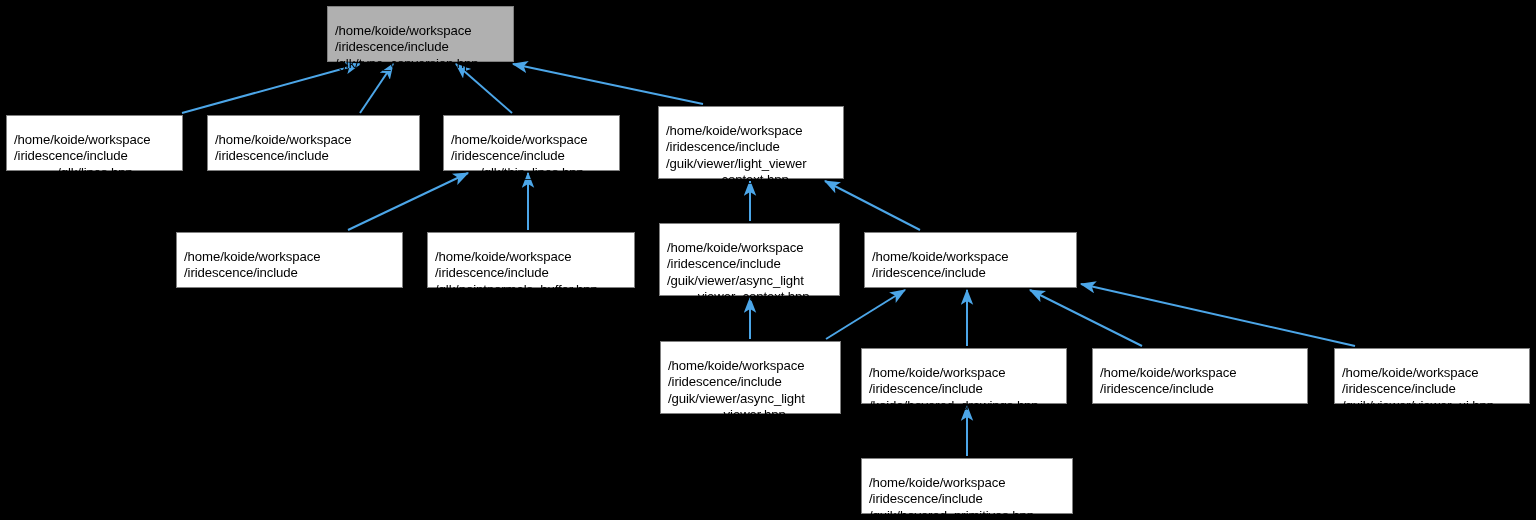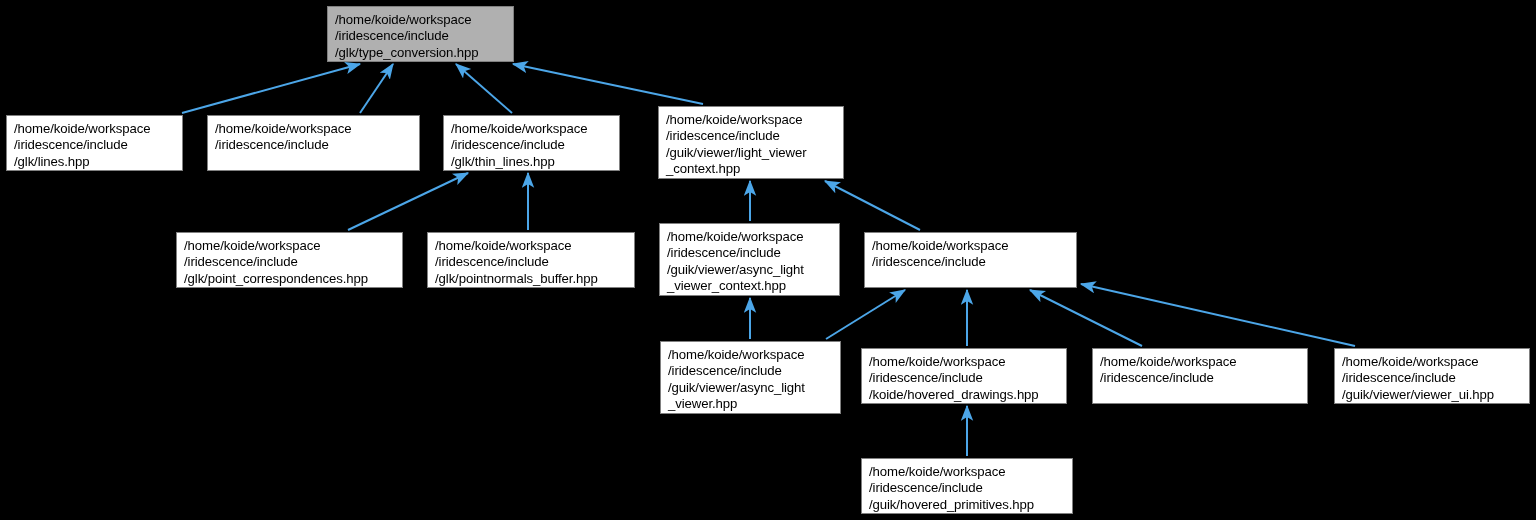--- a/index.html
+++ b/index.html
@@ -24,32 +24,33 @@
     height: 520px;
   }
   .graph-node {
     position: absolute;
     box-sizing: border-box;
     background: #ffffff;
     border: 1px solid #808080;
     color: #000000;
     font-size: 13.2px;
     line-height: 16.4px;
-    padding: 5px 6px 4px 7px;
+    padding: 16px 6px 4px 7px;
     white-space: pre;
     letter-spacing: -0.1px;
   }
   .graph-node.root-node {
     background: #b0b0b0;
     border: 1px solid #707070;
   }
   .node-line {
     display: block;
   }
   .node-line.center {
+    text-align: center;
   }
   .node-line.left {
     text-align: left;
   }
 </style>
 </head>
 <body>
 
 <div id="graph-root" style="background: rgb(0, 0, 0);">
   <svg id="edge-layer" viewBox="0 0 1536 520" width="1536" height="520" xmlns="http://www.w3.org/2000/svg">
@@ -74,21 +75,21 @@
         <line x1="1355" y1="346" x2="1081" y2="284" stroke="#4ca6e8" stroke-width="2" marker-end="url(#arrowhead)"></line>
         <line x1="967" y1="456" x2="967" y2="406" stroke="#4ca6e8" stroke-width="2" marker-end="url(#arrowhead)"></line>
       </g>
   </svg>
   <div id="node-layer">
       <div class="graph-node root-node" style="left: 327px; top: 6px; width: 187px; height: 56px; border-color: rgb(128, 128, 128); color: rgb(0, 0, 0); background: rgb(176, 176, 176);"><span class="node-line left">/home/koide/workspace</span><span class="node-line left">/iridescence/include</span><span class="node-line left">/glk/type_conversion.hpp</span></div>
       <div class="graph-node" style="left: 6px; top: 115px; width: 177px; height: 56px; border-color: rgb(128, 128, 128); color: rgb(0, 0, 0); background: rgb(255, 255, 255);"><span class="node-line left">/home/koide/workspace</span><span class="node-line left">/iridescence/include</span><span class="node-line center">/glk/lines.hpp</span></div>
       <div class="graph-node" style="left: 207px; top: 115px; width: 213px; height: 56px; border-color: rgb(128, 128, 128); color: rgb(0, 0, 0); background: rgb(255, 255, 255);"><span class="node-line left">/home/koide/workspace</span><span class="node-line left">/iridescence/include</span></div>
       <div class="graph-node" style="left: 443px; top: 115px; width: 177px; height: 56px; border-color: rgb(128, 128, 128); color: rgb(0, 0, 0); background: rgb(255, 255, 255);"><span class="node-line left">/home/koide/workspace</span><span class="node-line left">/iridescence/include</span><span class="node-line center">/glk/thin_lines.hpp</span></div>
       <div class="graph-node" style="left: 658px; top: 106px; width: 186px; height: 73px; border-color: rgb(128, 128, 128); color: rgb(0, 0, 0); background: rgb(255, 255, 255);"><span class="node-line left">/home/koide/workspace</span><span class="node-line left">/iridescence/include</span><span class="node-line left">/guik/viewer/light_viewer</span><span class="node-line center">_context.hpp</span></div>
-      <div class="graph-node" style="left: 176px; top: 232px; width: 227px; height: 56px; border-color: rgb(128, 128, 128); color: rgb(0, 0, 0); background: rgb(255, 255, 255);"><span class="node-line left">/home/koide/workspace</span><span class="node-line left">/iridescence/include</span><span class="node-line left">/glk/point_correspondences.hpp</span></div>
+      <div class="graph-node" style="left: 176px; top: 232px; width: 227px; height: 56px; border-color: rgb(128, 128, 128); color: rgb(0, 0, 0); background: rgb(255, 255, 255);"><span class="node-line left">/home/koide/workspace</span><span class="node-line left">/iridescence/include</span></div>
       <div class="graph-node" style="left: 427px; top: 232px; width: 208px; height: 56px; border-color: rgb(128, 128, 128); color: rgb(0, 0, 0); background: rgb(255, 255, 255);"><span class="node-line left">/home/koide/workspace</span><span class="node-line left">/iridescence/include</span><span class="node-line left">/glk/pointnormals_buffer.hpp</span></div>
       <div class="graph-node" style="left: 659px; top: 223px; width: 181px; height: 73px; border-color: rgb(128, 128, 128); color: rgb(0, 0, 0); background: rgb(255, 255, 255);"><span class="node-line left">/home/koide/workspace</span><span class="node-line left">/iridescence/include</span><span class="node-line left">/guik/viewer/async_light</span><span class="node-line center">_viewer_context.hpp</span></div>
       <div class="graph-node" style="left: 864px; top: 232px; width: 213px; height: 56px; border-color: rgb(128, 128, 128); color: rgb(0, 0, 0); background: rgb(255, 255, 255);"><span class="node-line left">/home/koide/workspace</span><span class="node-line left">/iridescence/include</span></div>
       <div class="graph-node" style="left: 660px; top: 341px; width: 181px; height: 73px; border-color: rgb(128, 128, 128); color: rgb(0, 0, 0); background: rgb(255, 255, 255);"><span class="node-line left">/home/koide/workspace</span><span class="node-line left">/iridescence/include</span><span class="node-line left">/guik/viewer/async_light</span><span class="node-line center">_viewer.hpp</span></div>
       <div class="graph-node" style="left: 861px; top: 348px; width: 206px; height: 56px; border-color: rgb(128, 128, 128); color: rgb(0, 0, 0); background: rgb(255, 255, 255);"><span class="node-line left">/home/koide/workspace</span><span class="node-line left">/iridescence/include</span><span class="node-line left">/koide/hovered_drawings.hpp</span></div>
       <div class="graph-node" style="left: 1092px; top: 348px; width: 216px; height: 56px; border-color: rgb(128, 128, 128); color: rgb(0, 0, 0); background: rgb(255, 255, 255);"><span class="node-line left">/home/koide/workspace</span><span class="node-line left">/iridescence/include</span></div>
       <div class="graph-node" style="left: 1334px; top: 348px; width: 196px; height: 56px; border-color: rgb(128, 128, 128); color: rgb(0, 0, 0); background: rgb(255, 255, 255);"><span class="node-line left">/home/koide/workspace</span><span class="node-line left">/iridescence/include</span><span class="node-line left">/guik/viewer/viewer_ui.hpp</span></div>
       <div class="graph-node" style="left: 861px; top: 458px; width: 212px; height: 56px; border-color: rgb(128, 128, 128); color: rgb(0, 0, 0); background: rgb(255, 255, 255);"><span class="node-line left">/home/koide/workspace</span><span class="node-line left">/iridescence/include</span><span class="node-line left">/guik/hovered_primitives.hpp</span></div>
     </div>
 </div>

